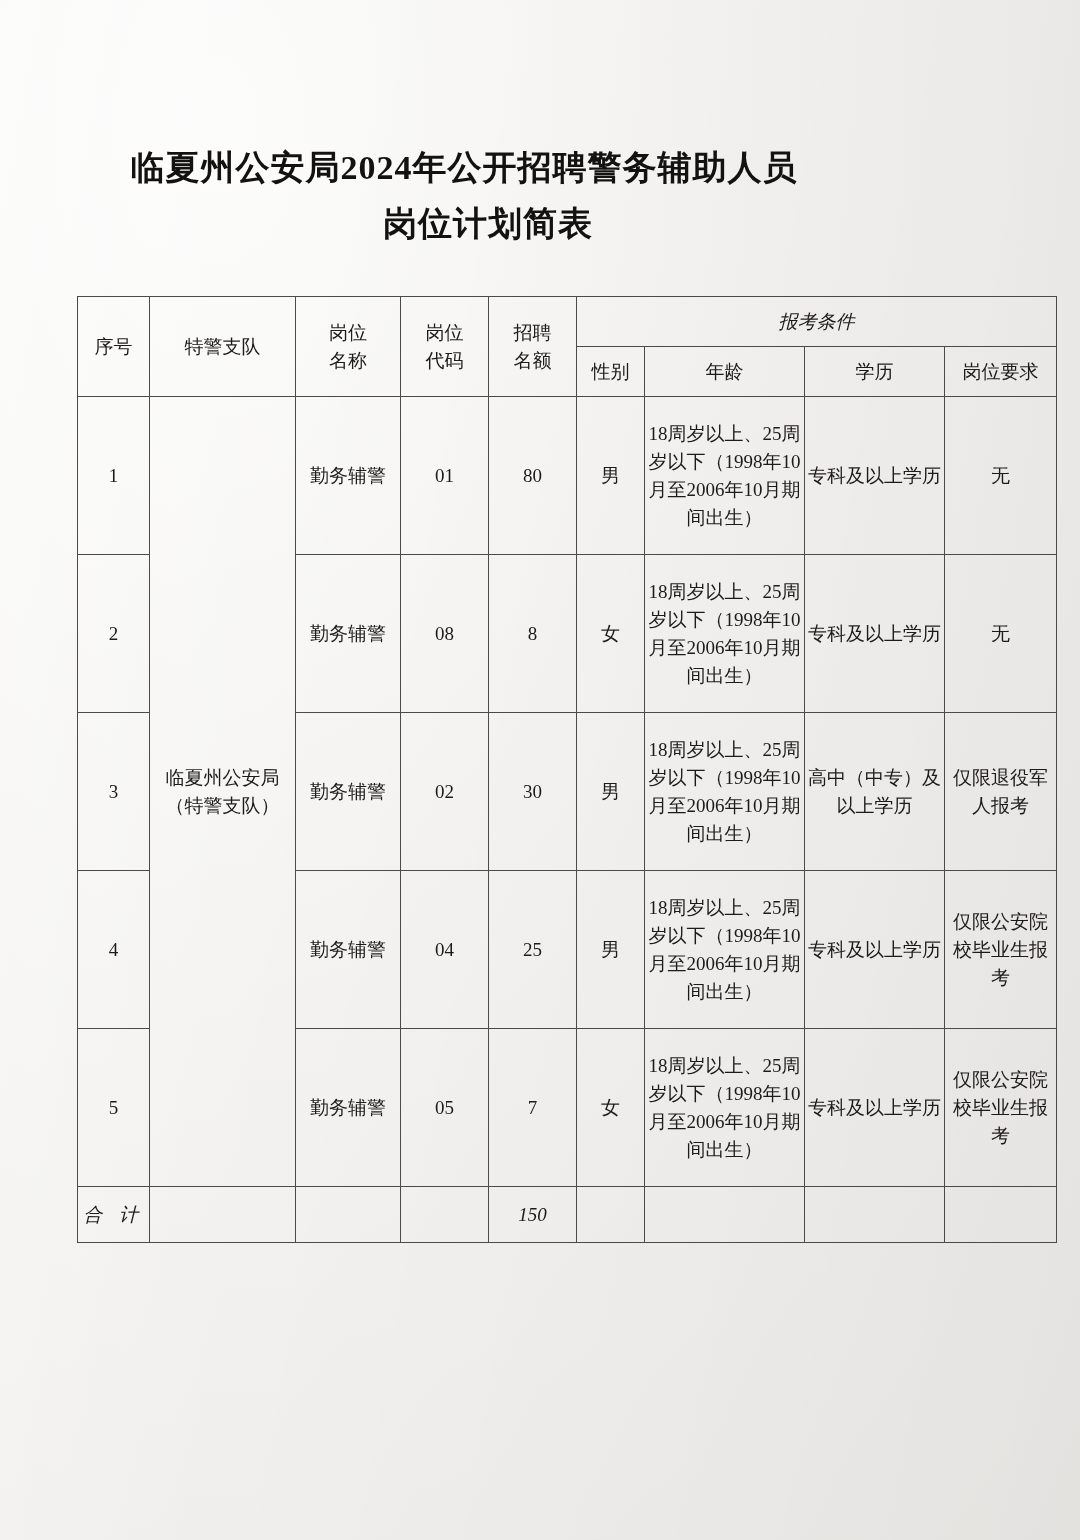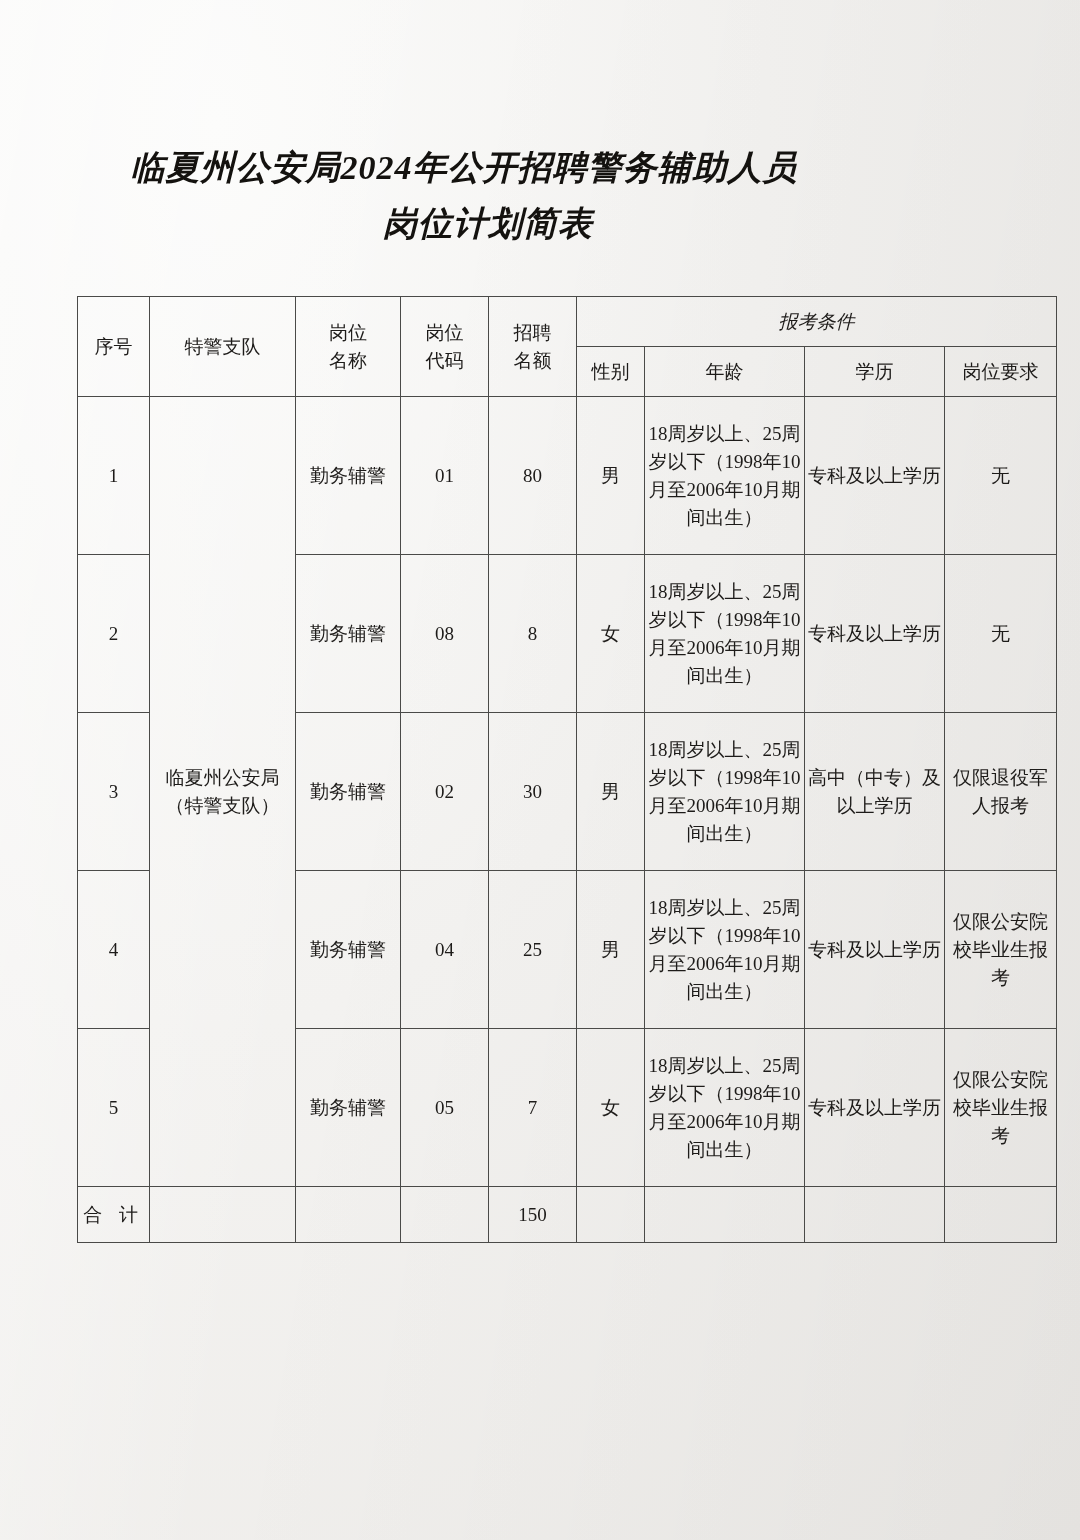--- a/index.html
+++ b/index.html
@@ -41,21 +41,20 @@
     position: absolute;
     top: 140px;
     left: 0;
     width: 928px;
     text-align: center;
     font-size: 34px;
     font-weight: bold;
     line-height: 56px;
     letter-spacing: 1px;
     color: #14120f;
-    font-style: italic;
   }
   .doc-title .line2 { display: block; margin-left: 48px; }
 
   table.plan {
     position: absolute;
     left: 77px;
     top: 296px;
     width: 926px;
     border-collapse: collapse;
     table-layout: fixed;
@@ -92,21 +91,21 @@
     padding: 6px 9px;
   }
   td.edu-cell { font-size: 18px; line-height: 27px; margin-left: 7px; }
   td.req-cell { font-size: 18px; line-height: 27px; }
   td.unit-cell { font-size: 19px; line-height: 30px; }
   td.sum-label { font-size: 19px; letter-spacing: 6px; padding-left: 6px; }
   td.num-cell { font-size: 18px; }
   td.total-cell { font-size: 19px; }
 
   tr.body-row { height: 158px; }
-  tr.total-row { height: 56px; }
+  tr.total-row { height: 56px; font-style: italic; }
   tr.hdr-row-1 { height: 50px; }
   tr.hdr-row-2 { height: 50px; }
 </style>
 </head>
 <body>
 
 <div class="paper"></div>
 
 <div class="sheet">
 

